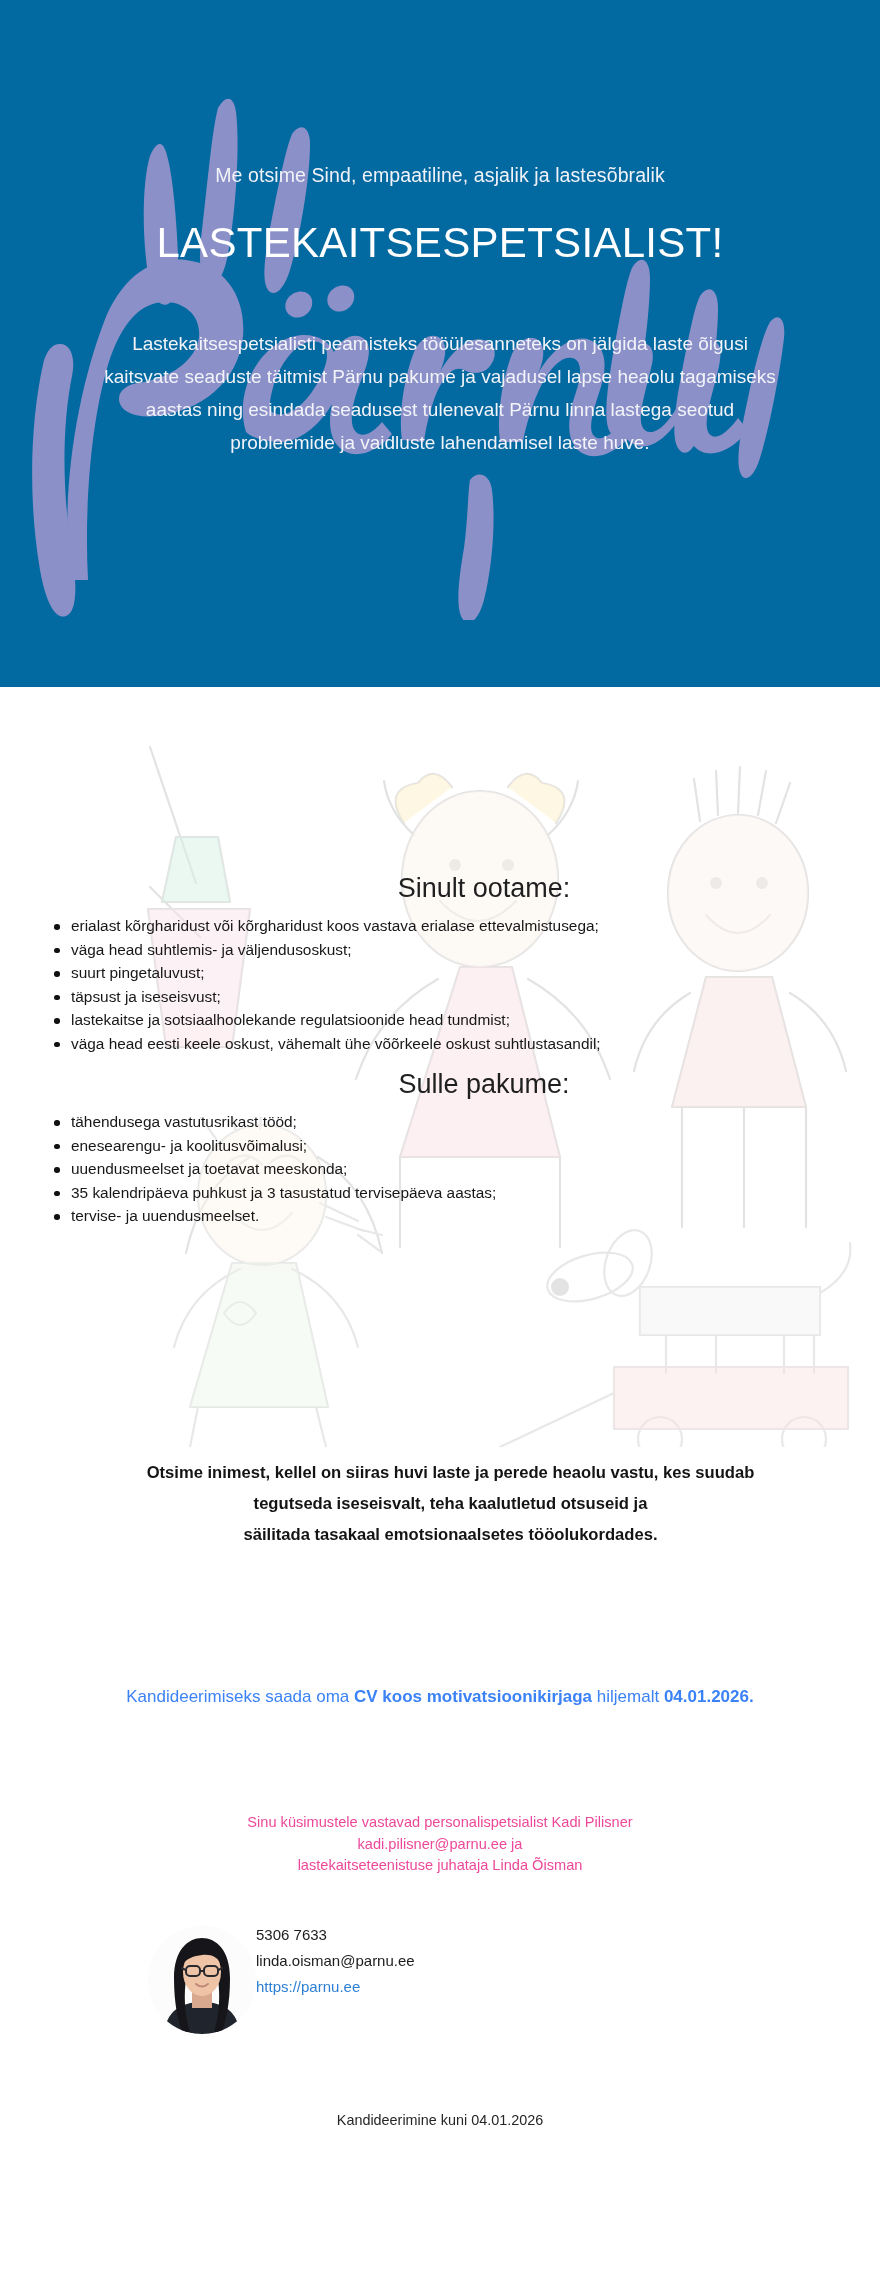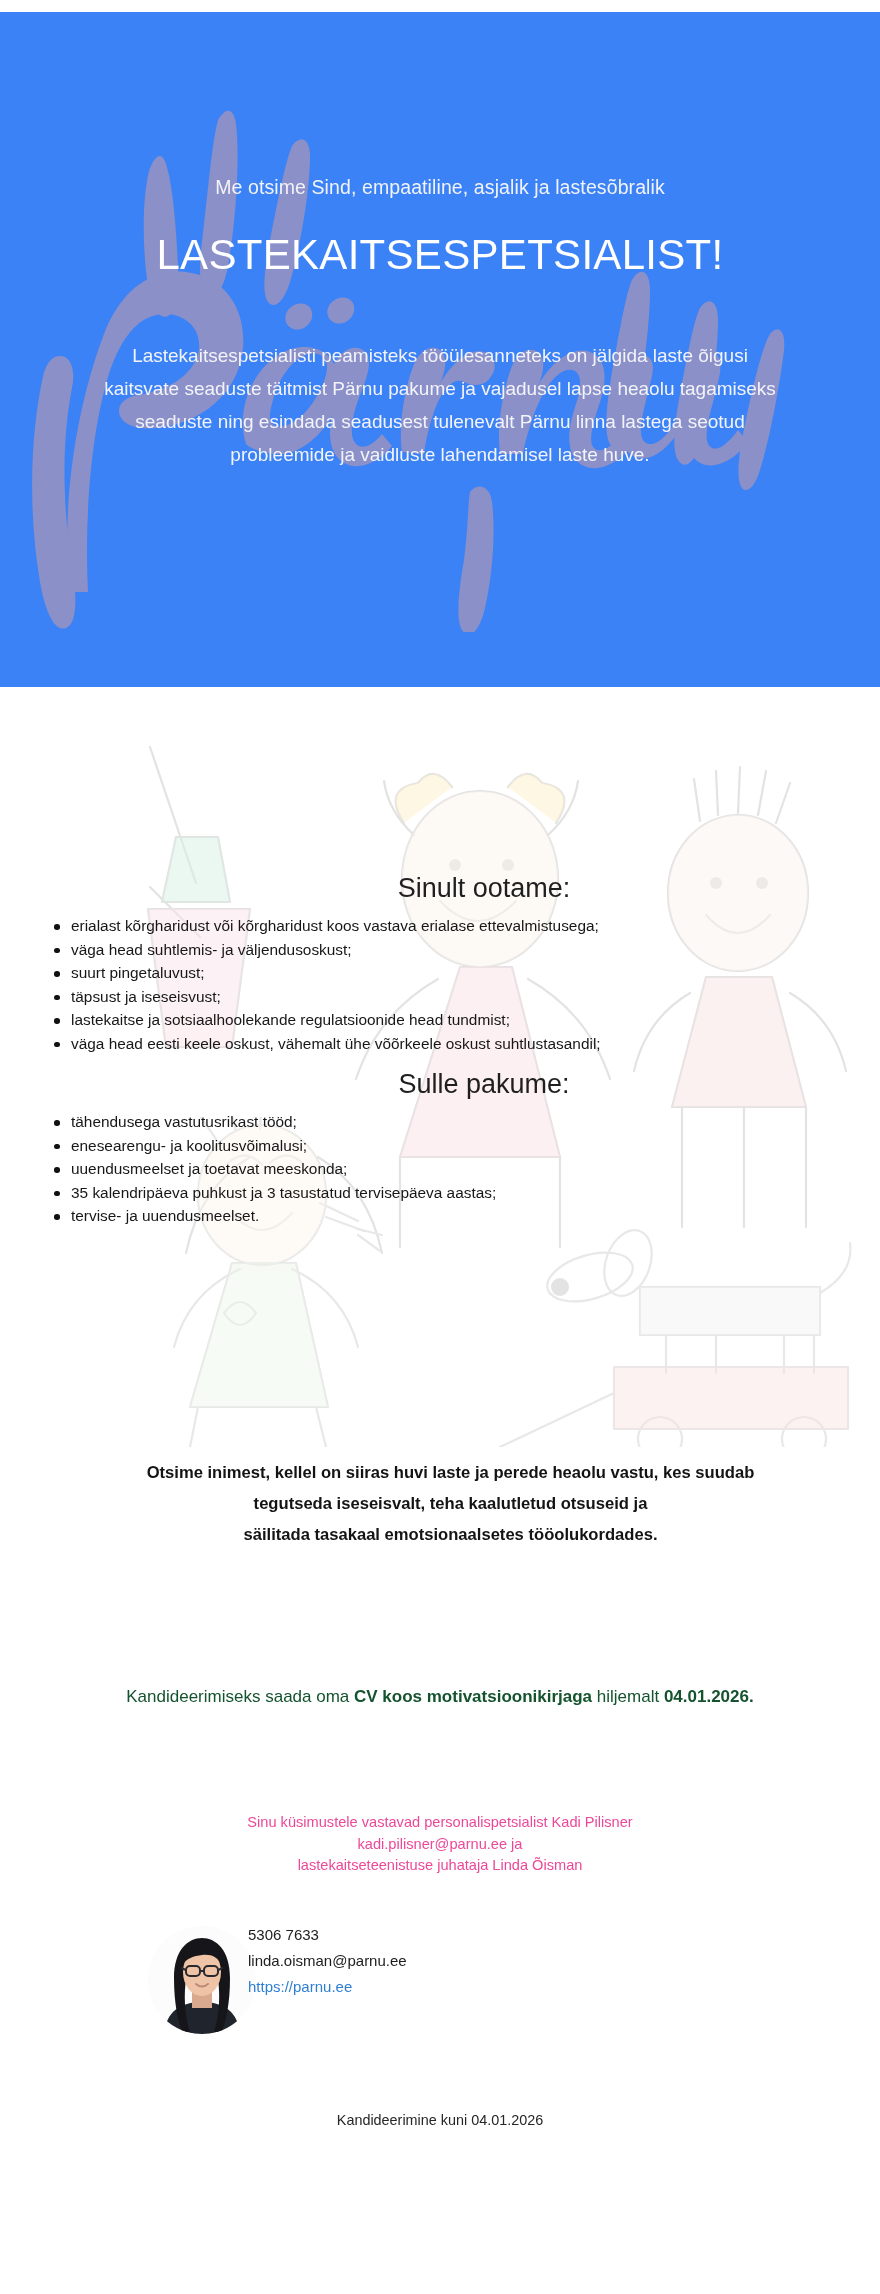--- a/index.html
+++ b/index.html
@@ -15,23 +15,22 @@
     font-family: "Liberation Sans", sans-serif;
     color: #1a1a1a;
   }
 
   
   #hero {
     position: absolute;
     left: 0; top: 0;
     width: 880px;
     height: 687px;
-    background: #3b82f6;
+    background: #0369a1;
     overflow: hidden;
-    margin-top: 12px;
   }
   #hero-watermark {
     position: absolute;
     left: 0; top: 60px;
     width: 880px;
     height: 560px;
     opacity: 1;
     pointer-events: none;
   }
   #hero-text {
@@ -136,21 +135,21 @@
     color: #141414;
   }
   .statement span { display: block; margin-left: 21px; }
 
   .apply-line {
     position: absolute;
     left: 0; top: 1000px;
     width: 880px;
     text-align: center;
     font-size: 17px;
-    color: #14532d;
+    color: #3b82f6;
   }
   .apply-line b { font-weight: bold; }
 
   .contacts {
     position: absolute;
     left: 0; top: 1125px;
     width: 880px;
     text-align: center;
     font-size: 14.6px;
     line-height: 21.5px;
@@ -170,21 +169,21 @@
     position: absolute;
     left: 0; top: 4px;
     width: 108px;
     height: 108px;
     border-radius: 50%;
     overflow: hidden;
     background: #fbfbfb;
   }
   #sig-lines {
     position: absolute;
-    left: 100px;
+    left: 108px;
     top: 0px;
     width: 320px;
     font-size: 15px;
     line-height: 26px;
     color: #1d1d1d;
   }
   #sig-lines .lnk { color: #2d7fd3; }
   #sig-lines span { display: block; }
 
   .footer-note {
@@ -253,21 +252,21 @@
                C456,548 458,522 464,488 C468,458 468,430 470,420 Z"></path>
     </g>
   </svg>
 
   <div id="hero-text">
     <div class="hero-kicker">Me otsime Sind, empaatiline, asjalik ja lastesõbralik</div>
     <div class="hero-title">LASTEKAITSESPETSIALIST!</div>
     <div class="hero-body">
       <span>Lastekaitsespetsialisti peamisteks tööülesanneteks on jälgida laste õigusi</span>
       <span>kaitsvate seaduste täitmist Pärnu pakume ja vajadusel lapse heaolu tagamiseks</span>
-      <span>seaduste ning esindada seadusest tulenevalt Pärnu linna lastega seotud</span>
+      <span>aastas ning esindada seadusest tulenevalt Pärnu linna lastega seotud</span>
       <span>probleemide ja vaidluste lahendamisel laste huve.</span>
     </div>
   </div>
 </div>
 
 <div id="body-area">
 
   <svg id="body-watermark" viewBox="0 0 880 620" preserveAspectRatio="none" aria-hidden="true">
     <defs>
       <pattern id="hatch" width="6" height="6" patternUnits="userSpaceOnUse" patternTransform="rotate(45)">

